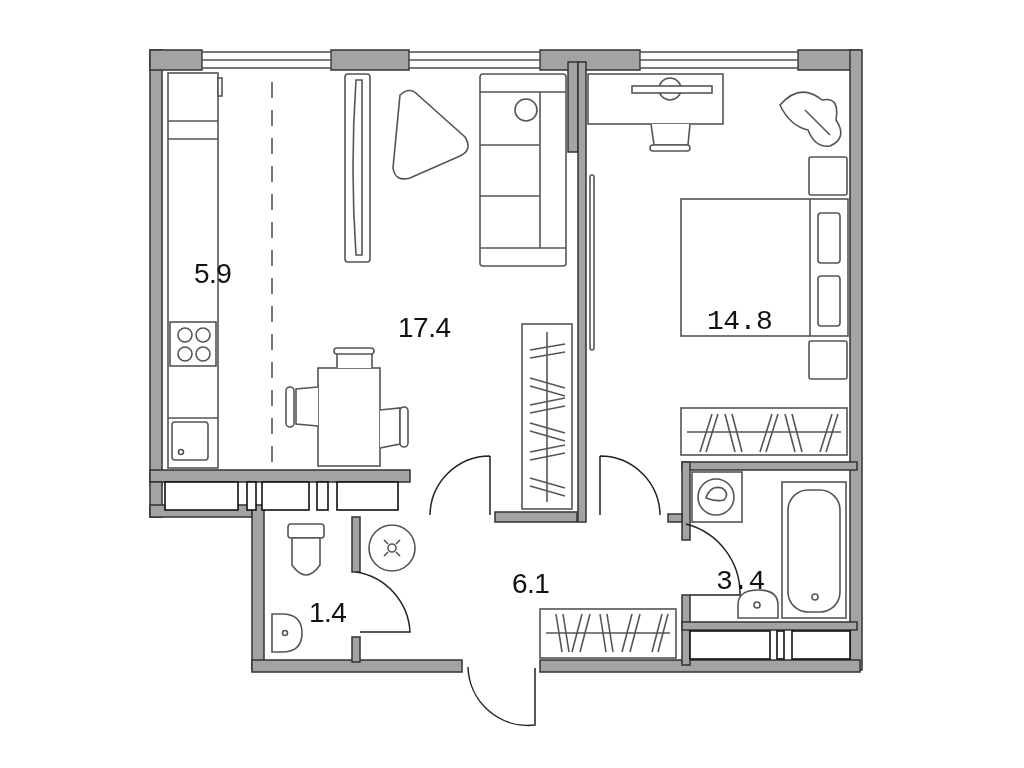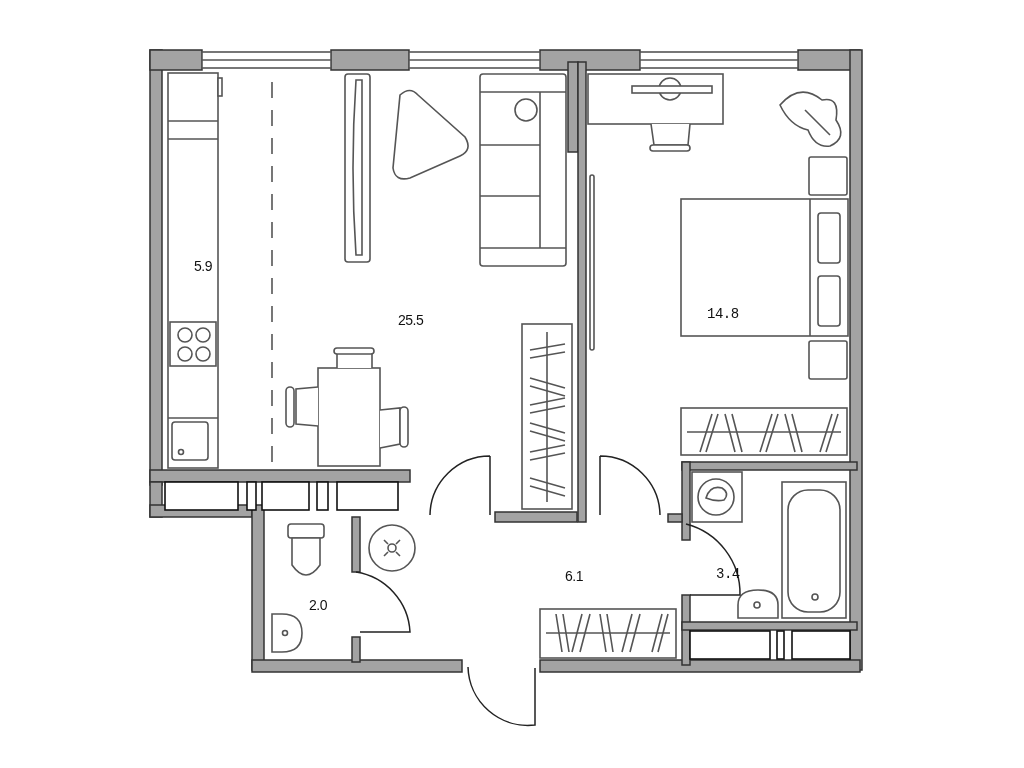--- a/index.html
+++ b/index.html
@@ -2,21 +2,21 @@
 <html><head>
 <meta charset="utf-8">
 <style>
   html, body { margin:0; padding:0; background:#ffffff; }
   body { width:1024px; height:768px; overflow:hidden; position:relative; font-family:"Liberation Sans", sans-serif; }
   svg { position:absolute; left:0; top:0; }
   .wall { fill:#a3a3a3; stroke:#333; stroke-width:1.5; }
   .ln { fill:none; stroke:#555; stroke-width:1.6; }
   .lnf { fill:#fff; stroke:#555; stroke-width:1.6; }
   .dark { fill:none; stroke:#222; stroke-width:1.5; }
-  .label { position:absolute; font-size:14px; color:#111; letter-spacing:-0.5px;text-align:center; }
+  .label { position:absolute; font-size:28px; color:#111; letter-spacing:-0.5px;text-align:center; }
 </style>
 </head>
 <body>
 
 <svg width="1024" height="768" viewBox="0 0 1024 768">
 
   <g>
     <rect class="wall" x="150" y="50" width="12" height="435"></rect>
     <rect class="wall" x="150" y="50" width="52" height="20"></rect>
     <rect class="wall" x="331" y="50" width="78" height="20"></rect>
@@ -173,17 +173,17 @@
   <g>
     <path class="dark" d="M490 456 L490 515 M490 456 A60 60 0 0 0 430 515"></path>
     <path class="dark" d="M600 456 L600 515 M600 456 A60 60 0 0 1 660 515"></path>
     <path class="dark" d="M686 524 A72 72 0 0 1 740 595 L690 595"></path>
     <path class="dark" d="M356 572 A64 64 0 0 1 410 632 L360 632"></path>
     <path class="dark" d="M468 667 A60 60 0 0 0 535 725 L535 668"></path>
   </g>
 </svg>
 
 <div class="label" style="left:194px;top:258px;">5.9</div>
-<div class="label" style="left:398px;top:312px;">25.5</div>
+<div class="label" style="left:398px;top:312px;">17.4</div>
 <div class="label" style="left:707px;top:306px;font-family:Liberation Mono, monospace;">14.8</div>
-<div class="label" style="left:565px;top:568px;">6.1</div>
+<div class="label" style="left:512px;top:568px;">6.1</div>
 <div class="label" style="left:716px;top:566px;font-family:Liberation Mono, monospace;">3.4</div>
-<div class="label" style="left:309px;top:597px;">2.0</div>
+<div class="label" style="left:309px;top:597px;">1.4</div>
 
 </body></html>

